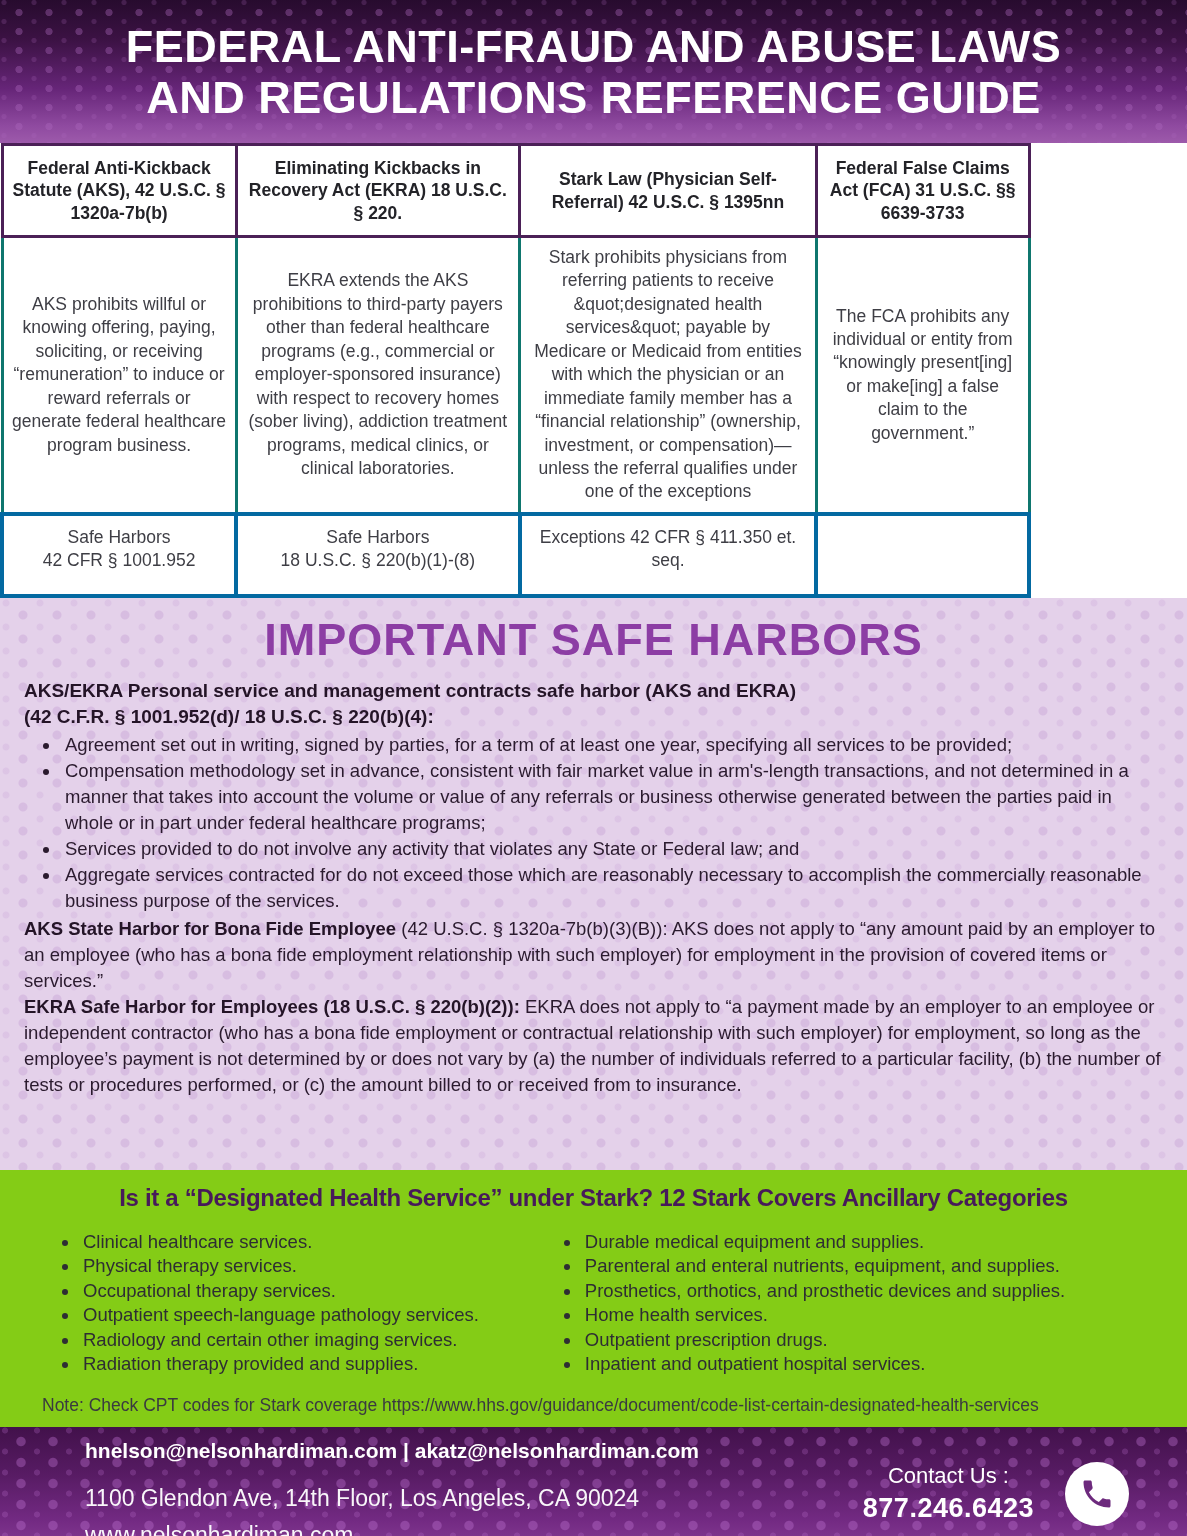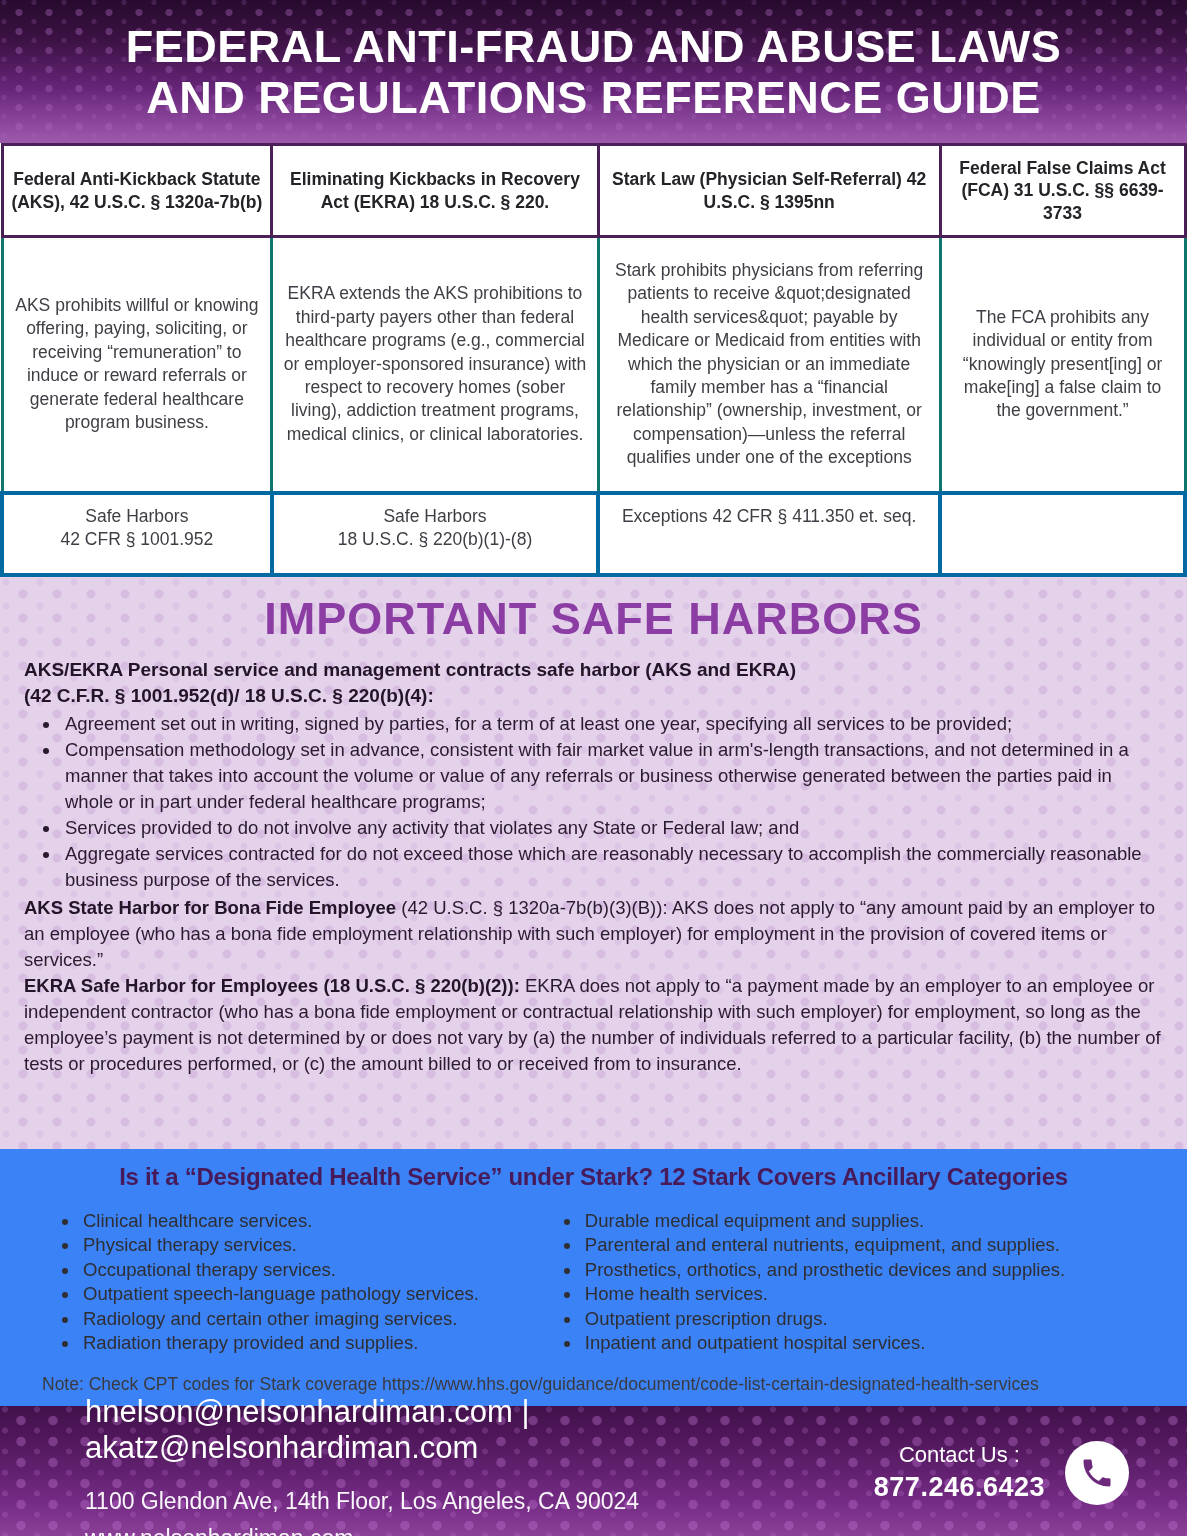--- a/index.html
+++ b/index.html
@@ -22,21 +22,21 @@
       linear-gradient(180deg, #270b2e 0%, #3c1244 28%, #662578 62%, #8f4aa0 88%, #9d5aab 100%);
     background-size: 30px 19px, 30px 19px, 100% 100%;
     background-position: 4px 3px, 19px 12px, 0 0;
   }
   .hero-title {
     color: #ffffff; font-weight: bold; font-size: 45px; line-height: 51px;
     text-align: center; letter-spacing: 0.5px;
   }
 
   
-  .law-table { width: 1187px; height: 430px; border-collapse: collapse; table-layout: fixed; background: #fff; }
+  .law-table { width: 1031px; height: 430px; border-collapse: collapse; table-layout: fixed; background: #fff; }
   .law-table td { overflow: hidden; }
   tr.row-head td {
     border: 3px solid #4b2057;
     font-weight: bold; font-size: 17.5px; line-height: 1.28;
     color: #232328; text-align: center; vertical-align: middle;
     height: 92px; padding: 4px 6px;
   }
   tr.row-desc td {
     border: 3px solid #0f766e;
     font-size: 17.5px; line-height: 1.34;
@@ -66,21 +66,21 @@
     text-align: center; color: #8c3da4; font-weight: bold;
     font-size: 45px; letter-spacing: 1px; padding: 16px 0 12px;
   }
   .safe .intro { font-weight: bold; color: #241427; font-size: 19px; line-height: 26px; }
   .safe ul { margin: 2px 0; padding-left: 37px; }
   .safe li { font-size: 18.5px; line-height: 26px; color: #2a1a2e; padding-left: 4px; }
   .safe p.para { font-size: 18.5px; line-height: 26px; color: #2a1a2e; }
   .safe p.para b { color: #241427; }
 
   
-  .dhs { height: 257px; flex: 0 0 257px; background: #3b82f6; overflow: hidden; }
+  .dhs { height: 257px; flex: 0 0 257px; background: #84cc16; overflow: hidden; }
   .dhs-title {
     text-align: center; color: #471a5a; font-weight: bold;
     font-size: 24px; letter-spacing: -0.3px; white-space: nowrap;
     padding: 14px 0 18px;
   }
   .dhs-cols { display: flex; padding: 0 48px; }
   .dhs-col-left  { width: 46%; }
   .dhs-col-right { width: 54%; }
   .dhs ul { margin: 0; padding-left: 32px; }
   .dhs li { font-size: 18.5px; line-height: 24.5px; color: #2e2e33; padding-left: 3px; }
@@ -92,24 +92,24 @@
     display: flex; align-items: center;
     color: #ffffff;
     background-image:
       radial-gradient(circle, rgba(186,110,205,0.40) 4.2px, transparent 5.2px),
       radial-gradient(circle, rgba(186,110,205,0.26) 2.6px, transparent 3.4px),
       linear-gradient(180deg, #42114b 0%, #571b63 35%, #732a83 70%, #8d4399 100%);
     background-size: 32px 21px, 32px 21px, 100% 100%;
     background-position: 5px 4px, 21px 14px, 0 0;
   }
   .f-left { margin-left: 85px; flex: 1 1 auto; }
-  .f-emails  { font-weight: normal; font-size: 31px; margin-bottom: 22px; }
+  .f-emails  { font-weight: bold; font-size: 21px; margin-bottom: 22px; }
   .f-address { font-size: 23px; opacity: 0.96; margin-bottom: 10px; }
   .f-web     { font-size: 23px; opacity: 0.96; }
-  .f-right { display: flex; align-items: center; gap: 20px; margin-right: 58px; }
+  .f-right { display: flex; align-items: center; gap: 31px; margin-right: 58px; }
   .f-contact { text-align: center; }
   .f-contact-label { font-size: 22px; margin-bottom: 4px; }
   .f-phone { font-size: 27px; font-weight: bold; letter-spacing: 0.5px; }
   .phone-circle {
     width: 64px; height: 64px; border-radius: 50%;
     background: #ffffff; display: flex; align-items: center; justify-content: center;
     flex: 0 0 64px;
   }
   .phone-circle svg { width: 36px; height: 36px; fill: #6d2a7d; }
 </style>

